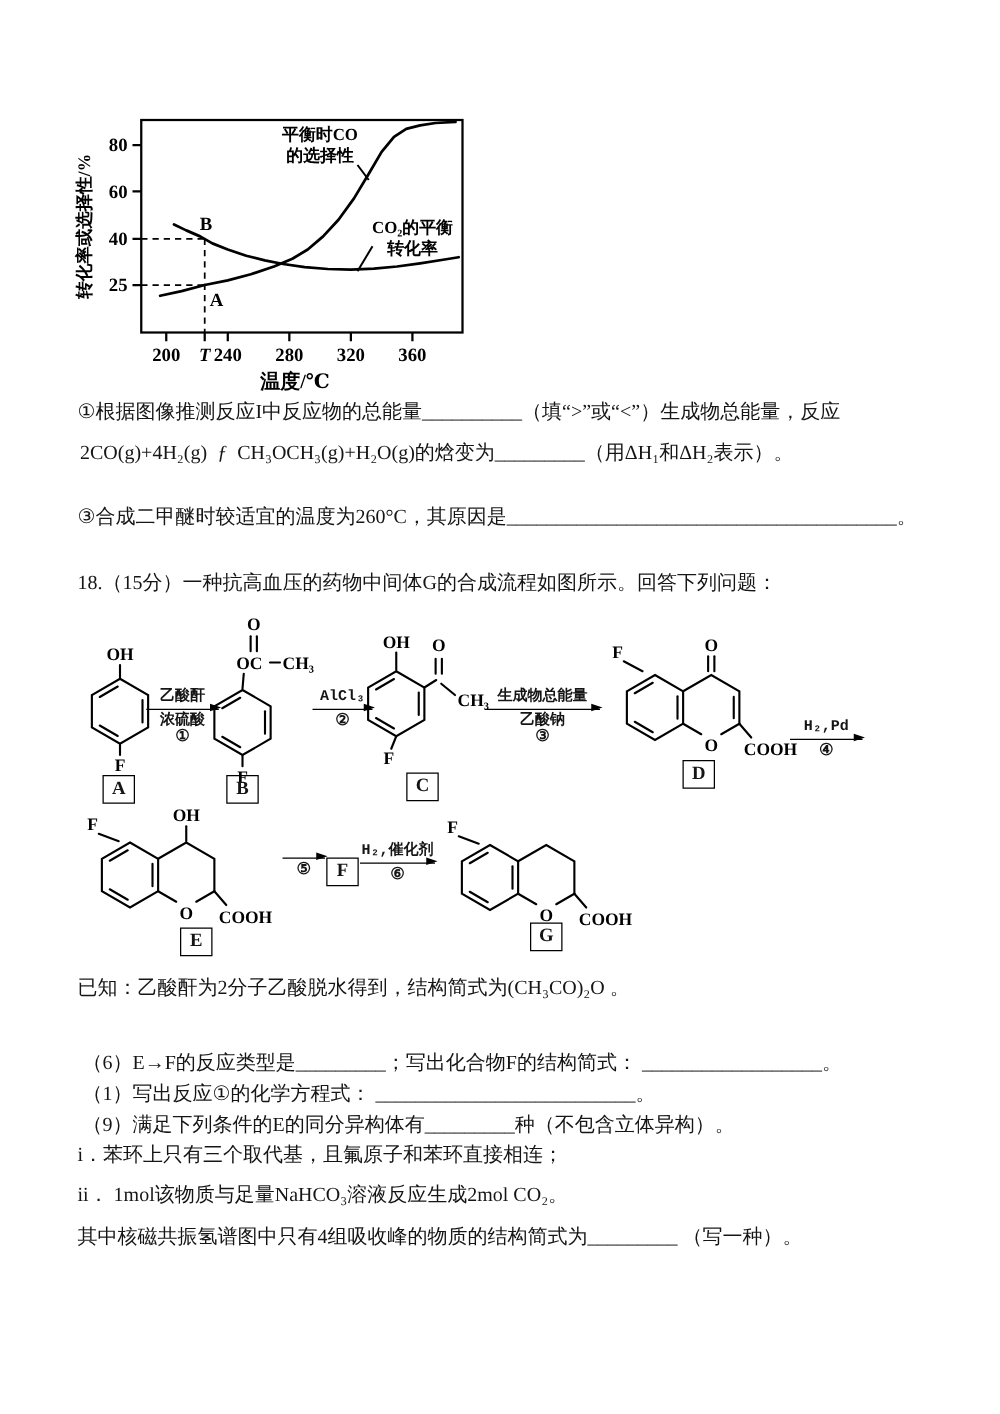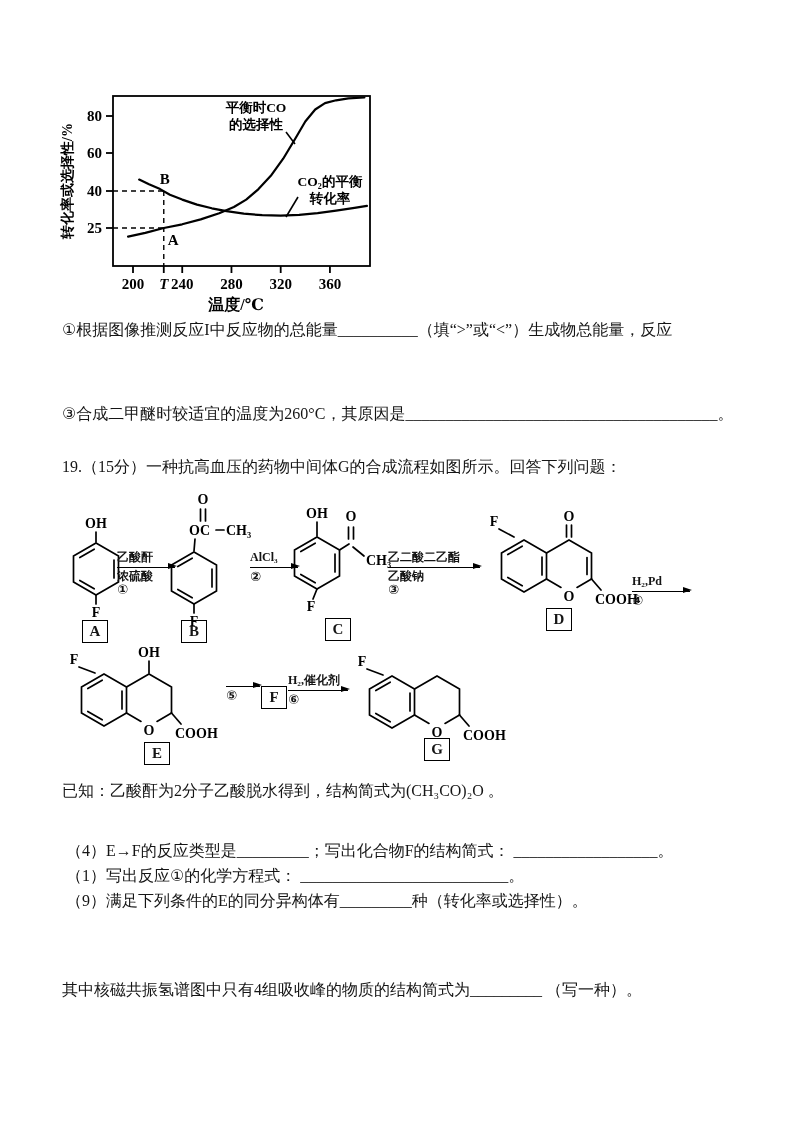--- a/index.html
+++ b/index.html
@@ -15,21 +15,21 @@
   
   .chart-wrap{position:absolute;left:58px;top:84px;width:414px;height:232px;}
   .chart-wrap svg text{font-family:"Liberation Serif","DejaVu Serif","DejaVu Sans",serif;fill:#000;}
   
   .flow svg{position:absolute;overflow:visible;}
   .flow svg line,.flow svg polyline,.flow svg polygon{stroke:#000;stroke-width:1.7;fill:none;stroke-linecap:round;}
   .flow svg text{font-size:14px;font-weight:bold;fill:#000;
     font-family:"Liberation Serif","DejaVu Serif","DejaVu Sans",serif;}
   .tag{position:absolute;width:24px;height:21px;border:1.7px solid #000;
     text-align:center;font-weight:bold;font-size:15px;line-height:21px;}
-  .arrow{position:absolute;text-align:left;font-weight:bold;font-size:12px;line-height:13px;}
+  .arrow{position:absolute;text-align:center;font-weight:bold;font-size:12px;line-height:13px;font-family:Liberation Mono, monospace;}
   .arrow .ln{position:relative;height:0;border-top:1.7px solid #000;margin:3px 0 2px;}
   .arrow .ln::after{content:'';position:absolute;right:-2px;top:-4.6px;
     border-left:9px solid #000;border-top:3.8px solid transparent;border-bottom:3.8px solid transparent;}
   .arrow .num{font-size:13px;}
 </style>
 </head>
 <body>
 
 <div class="page">
 
@@ -70,26 +70,29 @@
         <line x1="228" y1="48" x2="237" y2="60" stroke="#000" stroke-width="1.6"></line>
         <text x="272" y="102" text-anchor="middle" font-size="13.5" font-weight="bold">CO₂的平衡</text>
         <text x="272" y="119" text-anchor="middle" font-size="13.5" font-weight="bold">转化率</text>
         <line x1="240" y1="113" x2="228" y2="133" stroke="#000" stroke-width="1.6"></line>
       </svg>
   </div>
 
   <div class="t" style="left:62px;top:320px">
     <span>①根据图像推测反应I中反应物的总能量</span><span class="blank">__________</span><span>（填“&gt;”或“&lt;”）生成物总能量，反应</span>
   </div>
+  <div class="t" style="left:64px;top:353px">
+    <span>2CO(g)+4H₂(g)</span><span class="sym">ƒ</span><span>CH₃OCH₃(g)+H₂O(g)</span><span>的焓变为</span><span class="blank">_________</span><span>（用ΔH₁和ΔH₂表示）。</span>
+  </div>
   <div class="t" style="left:62px;top:404px">
     <span>③合成二甲醚时较适宜的温度为260°C，其原因是</span><span class="blank">_______________________________________</span><span>。</span>
   </div>
 
   <div class="t" style="left:62px;top:457px">
-    <span>19.（15分）一种抗高血压的药物中间体G的合成流程如图所示。回答下列问题：</span>
+    <span>18.（15分）一种抗高血压的药物中间体G的合成流程如图所示。回答下列问题：</span>
   </div>
 
   <div class="flow">
 
     <svg style="left:64px;top:513px" width="66" height="112">
       <text x="32" y="15" text-anchor="middle">OH</text>
       <line x1="32" y1="19" x2="32" y2="29"></line>
       <polygon points="32,30 54.5,43 54.5,69 32,82 9.5,69 9.5,43"></polygon>
       <line x1="15.8" y1="44.6" x2="30.2" y2="36.2"></line>
       <line x1="30.2" y1="75.8" x2="15.8" y2="67.4"></line>
@@ -141,21 +144,21 @@
       <line x1="70.5" y1="24" x2="70.5" y2="36"></line>
       <text x="68" y="18" text-anchor="middle">O</text>
       <line x1="70" y1="44" x2="81" y2="53"></line>
       <text x="83" y="62">CH₃</text>
       <line x1="34" y1="86" x2="30" y2="96"></line>
       <text x="28" y="108" text-anchor="middle">F</text>
     </svg>
     <div class="tag" style="left:325px;top:618px">C</div>
 
     <div class="arrow" style="left:388px;top:551px;width:92px">
-      <div>乙二酸二乙酯</div>
+      <div>生成物总能量</div>
       <div class="ln"></div>
       <div>乙酸钠</div>
       <div class="num">③</div>
     </div>
 
     <svg style="left:482px;top:506px" width="180" height="104">
       <text x="12" y="20" text-anchor="middle">F</text>
       <line x1="17" y1="23" x2="32" y2="31"></line>
       <polygon points="42,34 64.5,47 64.5,73 42,86 19.5,73 19.5,47"></polygon>
       <line x1="25.8" y1="48.6" x2="40.2" y2="40.2"></line>
@@ -225,25 +228,31 @@
       <line x1="111.5" y1="67" x2="121" y2="78"></line>
       <text x="115" y="92">COOH</text>
     </svg>
     <div class="tag" style="left:424px;top:738px">G</div>
   </div>
 
   <div class="t" style="left:62px;top:781px">
     <span>已知：乙酸酐为2分子乙酸脱水得到，结构简式为</span><span>(CH₃CO)₂O</span><span> 。</span>
   </div>
   <div class="t" style="left:66px;top:841px">
-    <span>（4）E→F的反应类型是</span><span class="blank">_________</span><span>；写出化合物F的结构简式： </span><span class="blank">__________________</span><span>。</span>
+    <span>（6）E→F的反应类型是</span><span class="blank">_________</span><span>；写出化合物F的结构简式： </span><span class="blank">__________________</span><span>。</span>
   </div>
   <div class="t" style="left:66px;top:866px">
     <span>（1）写出反应①的化学方程式： </span><span class="blank">__________________________</span><span>。</span>
   </div>
   <div class="t" style="left:66px;top:891px">
-    <span>（9）满足下列条件的E的同分异构体有</span><span class="blank">_________</span><span>种（转化率或选择性）。</span>
+    <span>（9）满足下列条件的E的同分异构体有</span><span class="blank">_________</span><span>种（不包含立体异构）。</span>
+  </div>
+  <div class="t" style="left:62px;top:915px">
+    <span>i．苯环上只有三个取代基，且氟原子和苯环直接相连；</span>
+  </div>
+  <div class="t" style="left:62px;top:947px">
+    <span>ii． 1mol该物质与足量NaHCO₃溶液反应生成2mol CO₂。</span>
   </div>
   <div class="t" style="left:62px;top:980px">
     <span>其中核磁共振氢谱图中只有4组吸收峰的物质的结构简式为</span><span class="blank">_________</span><span> （写一种）。</span>
   </div>
 
 </div>
 
 </body></html>

